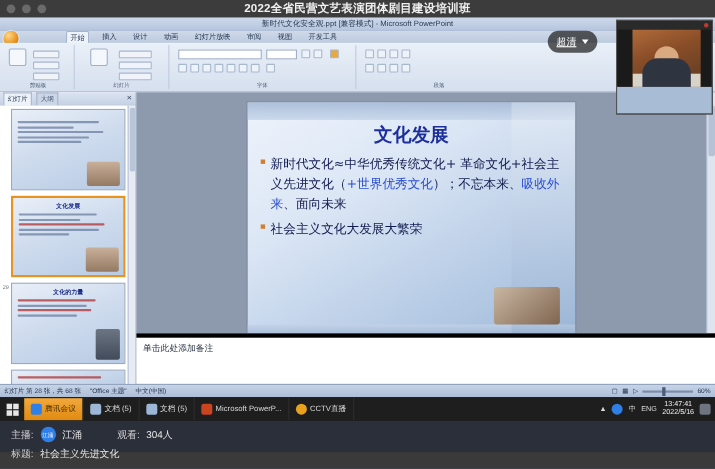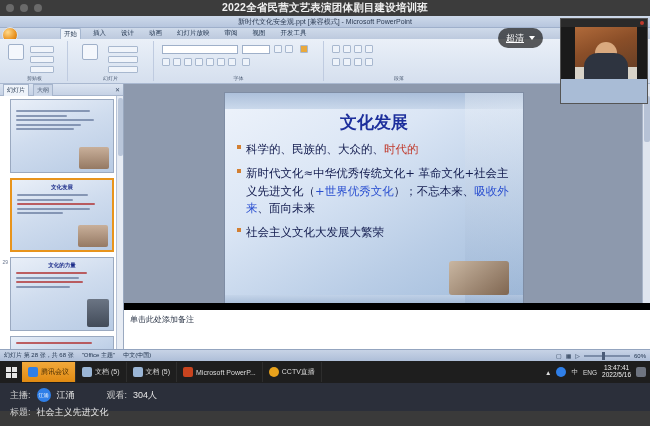--- a/index.html
+++ b/index.html
@@ -153,21 +153,21 @@
   .bullet-mark i { display: block; width: 4px; height: 4px; background: #d27f32; }
   .bullet-text { flex: 1; }
   .red { color: #c0392b; }
   .blue { color: #2a4fd0; }
   .slide-photo { position: absolute; right: 14px; bottom: 14px; width: 60px; height: 34px;
                  background: linear-gradient(140deg,#cbb49a,#7c5d42);
                  border-radius: 3px; opacity: .9; }
 
   .notes {
     position: absolute; left: 0; right: 0; bottom: 0; height: 46px;
-    background: #ffffff; border-top: 7px solid #000000;
+    background: #ffffff; border-top: 4px solid #000000;
     font-size: 8px; color: #2a3446; padding: 4px 6px;
   }
   .edit-vscroll { position: absolute; right: 0; top: 0; width: 8px; bottom: 46px;
                   background: #dfe5ef; border-left: 1px solid #a8b4c8; }
   .edit-vscroll .bar { position: absolute; top: 12px; left: 1px; width: 6px; height: 46px;
                        background: #b6c2d6; border-radius: 2px; }
 
   
   .ppt-status {
     position: absolute; left: 0; bottom: 0; width: 650px; height: 12px;
@@ -431,26 +431,20 @@
         <div class="slide-deco-bottom"></div>
         <div class="slide-deco-right"></div>
 
         <div class="slide-title">文化发展</div>
 
         <div class="slide-body">
           <div class="bullet-row">
             <span class="bullet-mark">
                 <i></i>
               </span>
-            <span class="bullet-text"><span>科学的、民族的、大众的、</span><span class="red">时代的</span></span>
-          </div>
-          <div class="bullet-row">
-            <span class="bullet-mark">
-                <i></i>
-              </span>
             <span class="bullet-text"><span>新时代文化≈中华优秀传统文化+ 革命文化+社会主义先进文化（</span><span class="blue">+世界优秀文化</span><span>）；不忘本来、</span><span class="blue">吸收外来</span><span>、面向未来</span></span>
           </div>
           <div class="bullet-row">
             <span class="bullet-mark">
                 <i></i>
               </span>
             <span class="bullet-text">社会主义文化大发展大繁荣</span>
           </div>
         </div>
 

